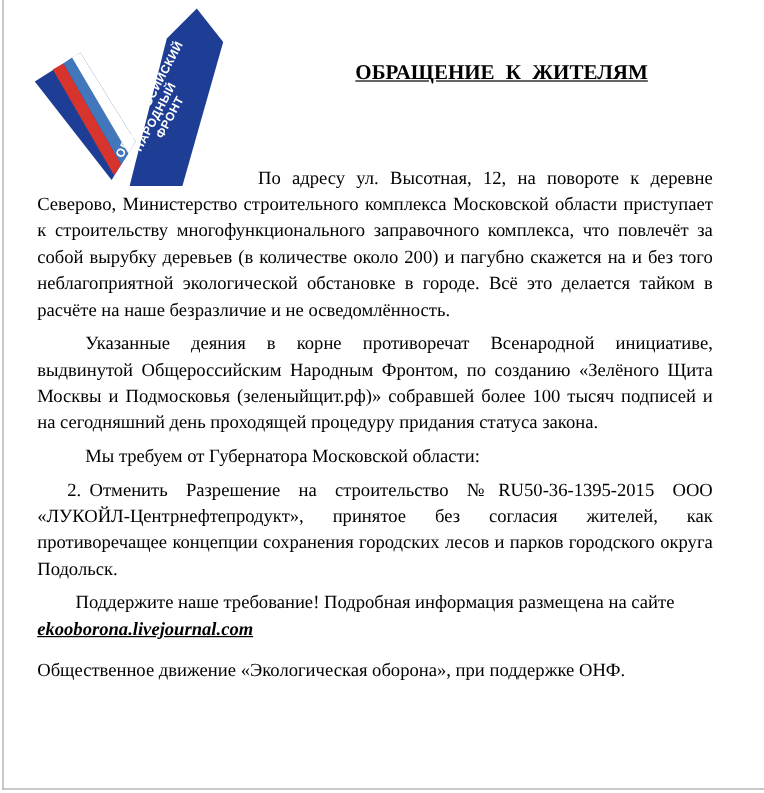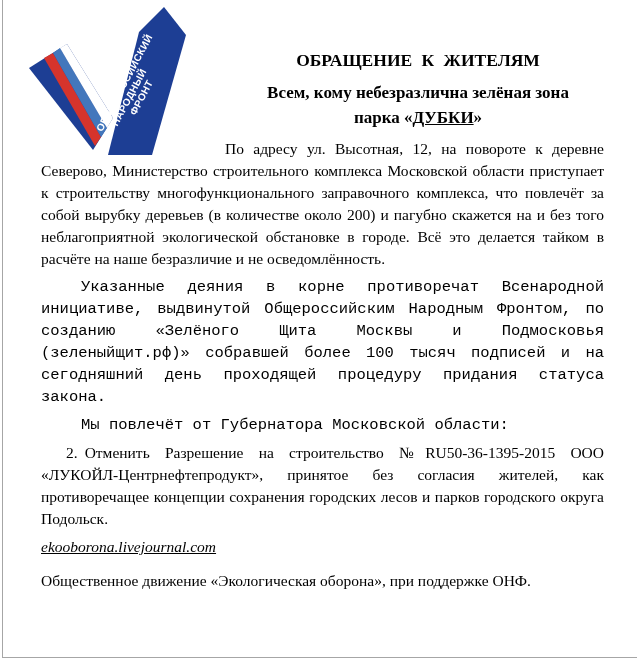--- a/index.html
+++ b/index.html
@@ -32,54 +32,55 @@
   }
   .header {
     position: absolute;
     left: 205px; top: 48px;
     width: 420px;
     text-align: center;
   }
   .doc-title {
     font-size: 17.5px;
     font-weight: bold;
+    text-decoration: underline;
     word-spacing: 5px;
     line-height: 24px;
   }
   .doc-subtitle {
     margin-top: 8px;
     font-size: 17px;
     font-weight: bold;
     line-height: 25px;
   }
   .emph-underline { text-decoration: underline; }
   .content {
     position: absolute;
-    left: 38px; top: 138px;
+    left: 28px; top: 138px;
     width: 563px;
   }
   .content p {
     font-size: 15.5px;
     line-height: 22px;
     text-align: justify;
     margin-bottom: 6px;
   }
   .p-first { text-indent: 184px; }
-  .p-indent { text-indent: 40px; font-family: Liberation Mono, monospace; }
+  .p-indent { text-indent: 40px; }
   .p-list { text-indent: 25px; margin-top: 3px; }
   .list-number { margin-right: 7px; }
   .footer-call {
     text-align: center !important;
     text-indent: 0;
     margin-top: 2px;
     margin-bottom: 0 !important;
   }
   .footer-site {
     text-align: center;
-    font-weight: normal;
+    font-weight: bold;
     font-style: italic;
     text-decoration: underline;
     margin-bottom: 4px !important;
   }
   .footer-signature { text-align: left !important; margin-top: 12px; }
 </style>
 </head>
 <body>
 
 <div class="page">
@@ -98,32 +99,29 @@
       <g transform="translate(86,134) rotate(-62)">
         <text class="logo-label" x="2" y="0" font-size="10">ОБЩЕРОССИЙСКИЙ</text>
         <text class="logo-label" x="14" y="11" font-size="10">НАРОДНЫЙ</text>
         <text class="logo-label" x="32" y="22" font-size="10">ФРОНТ</text>
       </g>
     </svg>
   </div>
 
   <div class="header">
     <div class="doc-title">ОБРАЩЕНИЕ К ЖИТЕЛЯМ</div>
-    <div class="doc-subtitle">
-      <span>Всем, кому небезразлична зелёная зона</span><br>
-      <span>парка «</span><span class="emph-underline">ДУБКИ</span><span>»</span>
-    </div>
   </div>
 
   <div class="content">
     <p class="p-first">По адресу ул. Высотная, 12, на повороте к деревне Северово, Министерство строительного комплекса Московской области приступает к строительству многофункционального заправочного комплекса, что повлечёт за собой вырубку деревьев (в количестве около 200) и пагубно скажется на и без того неблагоприятной экологической обстановке в городе. Всё это делается тайком в расчёте на наше безразличие и не осведомлённость.</p>
     <p class="p-indent">Указанные деяния в корне противоречат Всенародной инициативе, выдвинутой Общероссийским Народным Фронтом, по созданию «Зелёного Щита Москвы и Подмосковья (зеленыйщит.рф)» собравшей более 100 тысяч подписей и на сегодняшний день проходящей процедуру придания статуса закона.</p>
-    <p class="p-indent">Мы повлечёт от Губернатора Московской области:</p>
+    <p class="p-indent">Мы требуем от Губернатора Московской области:</p>
 
     <p class="p-list">
       <span class="list-number">2.</span><span>Отменить Разрешение на строительство №RU50-36-1395-2015 ООО «ЛУКОЙЛ-Центрнефтепродукт», принятое без согласия жителей, как противоречащее концепции сохранения городских лесов и парков городского округа Подольск.</span>
     </p>
 
+    <p class="footer-call">Поддержите наше требование! Подробная информация размещена на сайте</p>
     <p class="footer-site">ekooborona.livejournal.com</p>
     <p class="footer-signature">Общественное движение «Экологическая оборона», при поддержке ОНФ.</p>
   </div>
 
 </div>
 
 </body></html>

